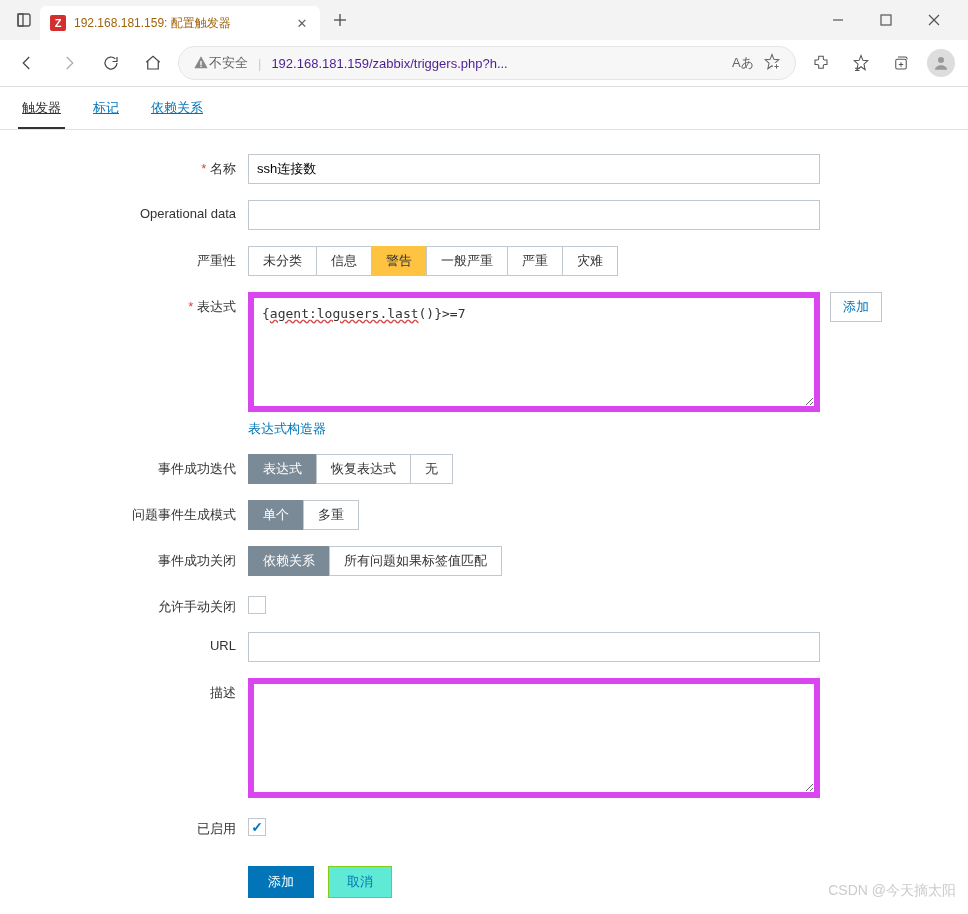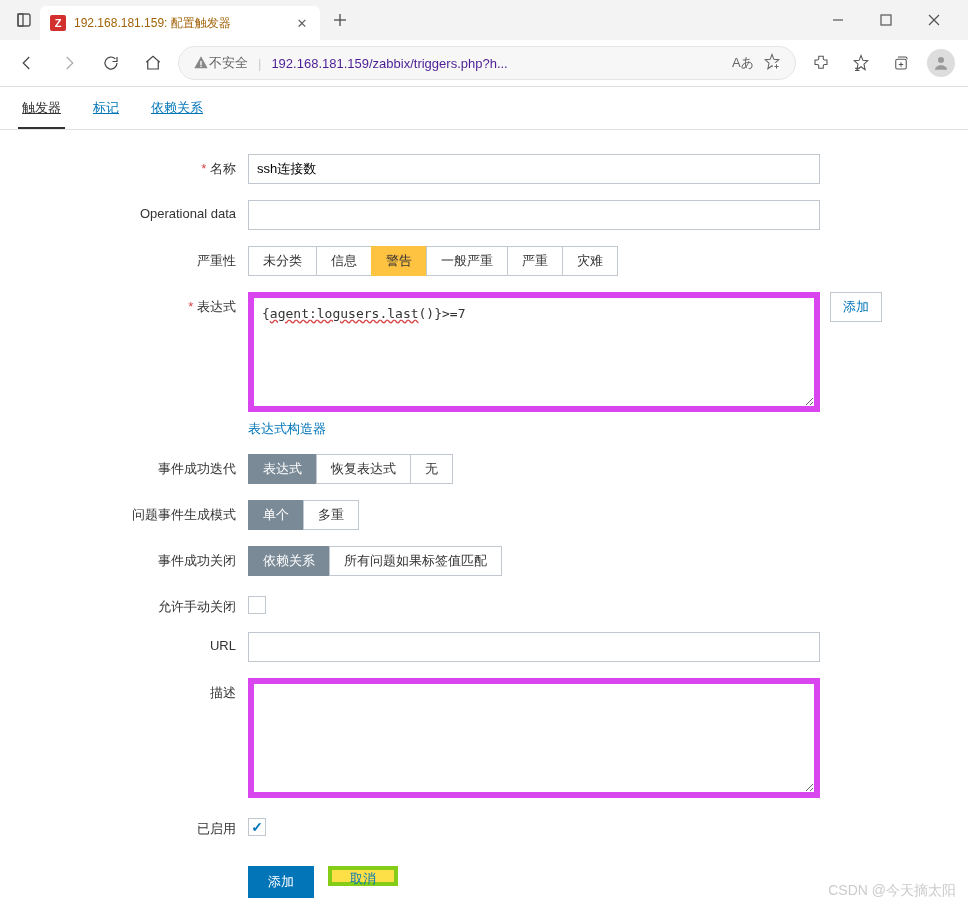--- a/index.html
+++ b/index.html
@@ -44,21 +44,21 @@
     .seg-group { display: flex; }
     .seg-btn { height: 30px; padding: 0 14px; border: 1px solid #c0c7ce; background: #fff; color: #333; font-size: 13px; cursor: pointer; margin-left: -1px; }
     .seg-btn:first-child { margin-left: 0; }
     .seg-btn.sel { background: #ffc342; border-color: #ffc342; color: #333; }
     .seg-btn.sel-grey { background: #7b8a97; border-color: #7b8a97; color: #fff; }
     .link { color: #0275b8; font-size: 13px; text-decoration: none; cursor: pointer; display: inline-block; margin-top: 8px; }
     .checkbox { width: 18px; height: 18px; border: 1px solid #c0c7ce; display: flex; align-items: center; justify-content: center; margin-top: 4px; }
     .checkbox.checked::after { content: "✓"; color: #0275b8; font-size: 14px; font-weight: bold; }
     .form-actions { padding-left: 220px; margin-top: 28px; display: flex; gap: 14px; }
     .btn-primary { height: 32px; padding: 0 20px; background: #0275b8; color: #fff; border: none; font-size: 13px; cursor: pointer; }
-    .btn-secondary { height: 20px; padding: 0 18px; background: #fde047; color: #0275b8; border: 4px solid #84cc16; font-size: 13px; cursor: pointer; }
+    .btn-secondary { height: 32px; padding: 0 18px; background: #5eead4; color: #0275b8; border: 1px solid #84cc16; font-size: 13px; cursor: pointer; }
     .watermark { position: fixed; right: 12px; bottom: 14px; color: #cbcbcb; font-size: 14px; }
     .expr-under { text-decoration-line: underline; text-decoration-style: wavy; text-decoration-color: #d64545; }
   </style>
 </head>
 <body>
 
 <div class="browser-chrome">
   <div class="tab-bar">
     <div class="tab-icon-btn">
       <svg width="16" height="16" viewBox="0 0 16 16">

